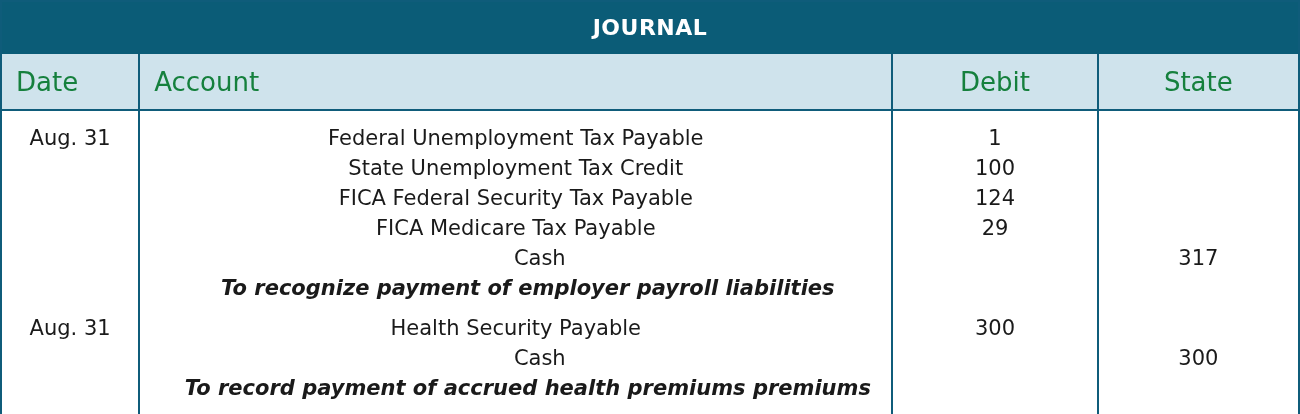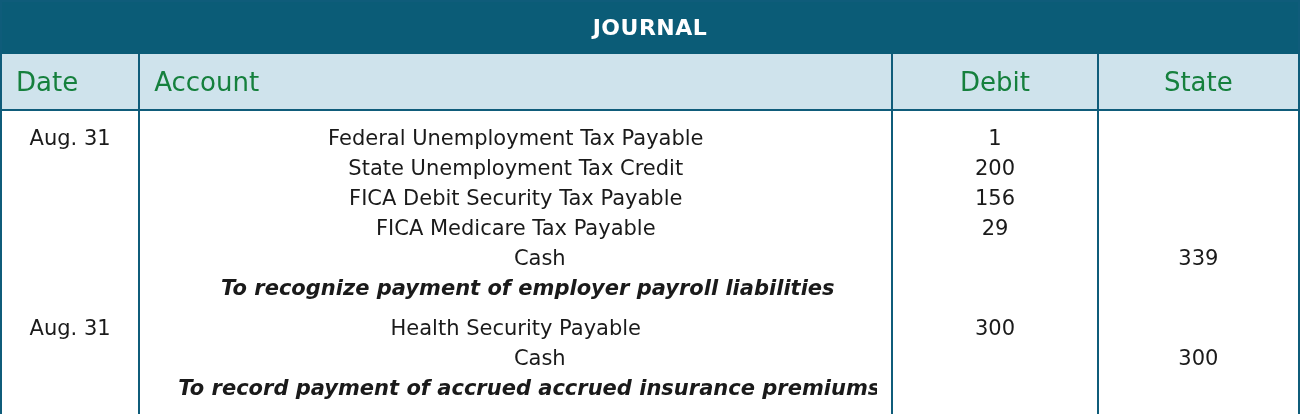--- a/index.html
+++ b/index.html
@@ -132,51 +132,51 @@
     </thead>
     <tbody>
 
       <tr class="entry-row first">
         <td class="cell-date">
           <div class="line">Aug. 31</div>
         </td>
         <td class="cell-account">
           <div class="line">Federal Unemployment Tax Payable</div>
           <div class="line">State Unemployment Tax Credit</div>
-          <div class="line">FICA Debit Security Tax Payable</div>
+          <div class="line">FICA Federal Security Tax Payable</div>
           <div class="line">FICA Medicare Tax Payable</div>
           <div class="line indent">Cash</div>
           <div class="line memo">To recognize payment of employer payroll liabilities</div>
         </td>
         <td class="cell-debit">
           <div class="line">1</div>
-          <div class="line">200</div>
-          <div class="line">156</div>
+          <div class="line">100</div>
+          <div class="line">124</div>
           <div class="line">29</div>
           <div class="line"></div>
           <div class="line blank">&nbsp;</div>
         </td>
         <td class="cell-credit">
           <div class="line"></div>
           <div class="line"></div>
           <div class="line"></div>
           <div class="line"></div>
-          <div class="line">339</div>
+          <div class="line">317</div>
           <div class="line blank">&nbsp;</div>
         </td>
       </tr>
 
       <tr class="entry-row last">
         <td class="cell-date">
           <div class="line">Aug. 31</div>
         </td>
         <td class="cell-account">
           <div class="line">Health Security Payable</div>
           <div class="line indent">Cash</div>
-          <div class="line memo">To record payment of accrued accrued insurance premiums</div>
+          <div class="line memo">To record payment of accrued health premiums premiums</div>
         </td>
         <td class="cell-debit">
           <div class="line">300</div>
           <div class="line"></div>
           <div class="line blank">&nbsp;</div>
         </td>
         <td class="cell-credit">
           <div class="line"></div>
           <div class="line">300</div>
           <div class="line blank">&nbsp;</div>

